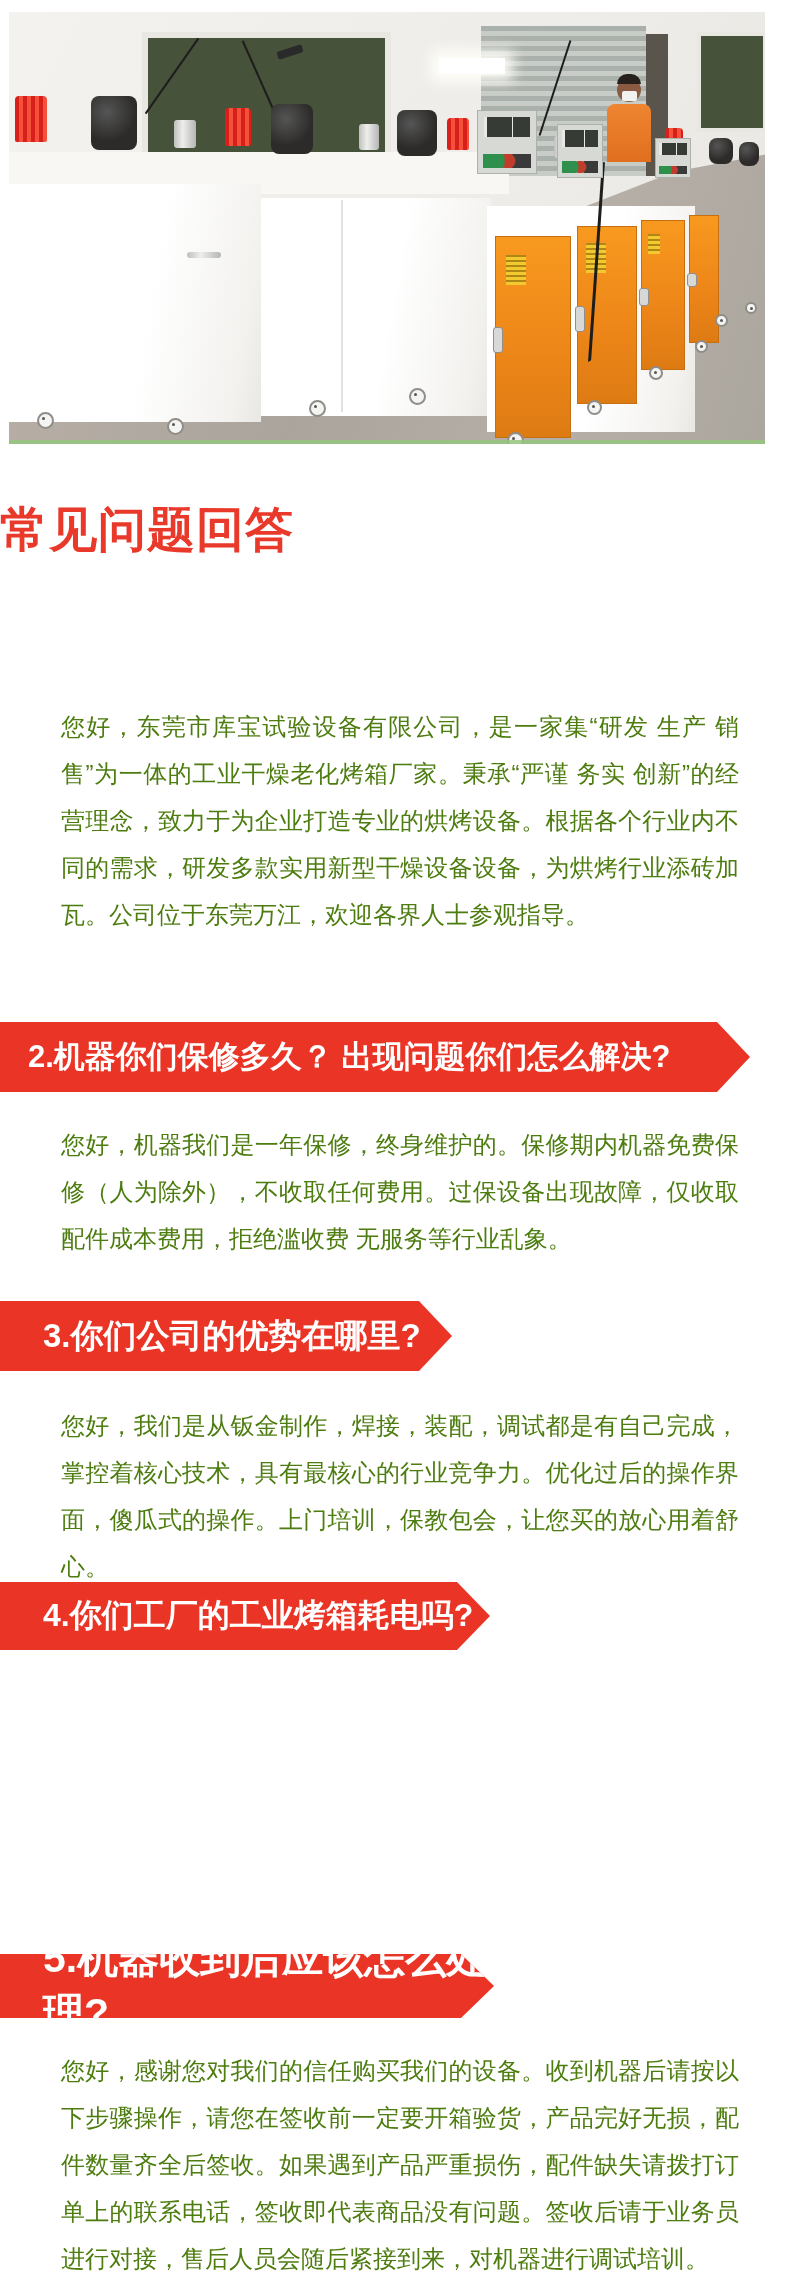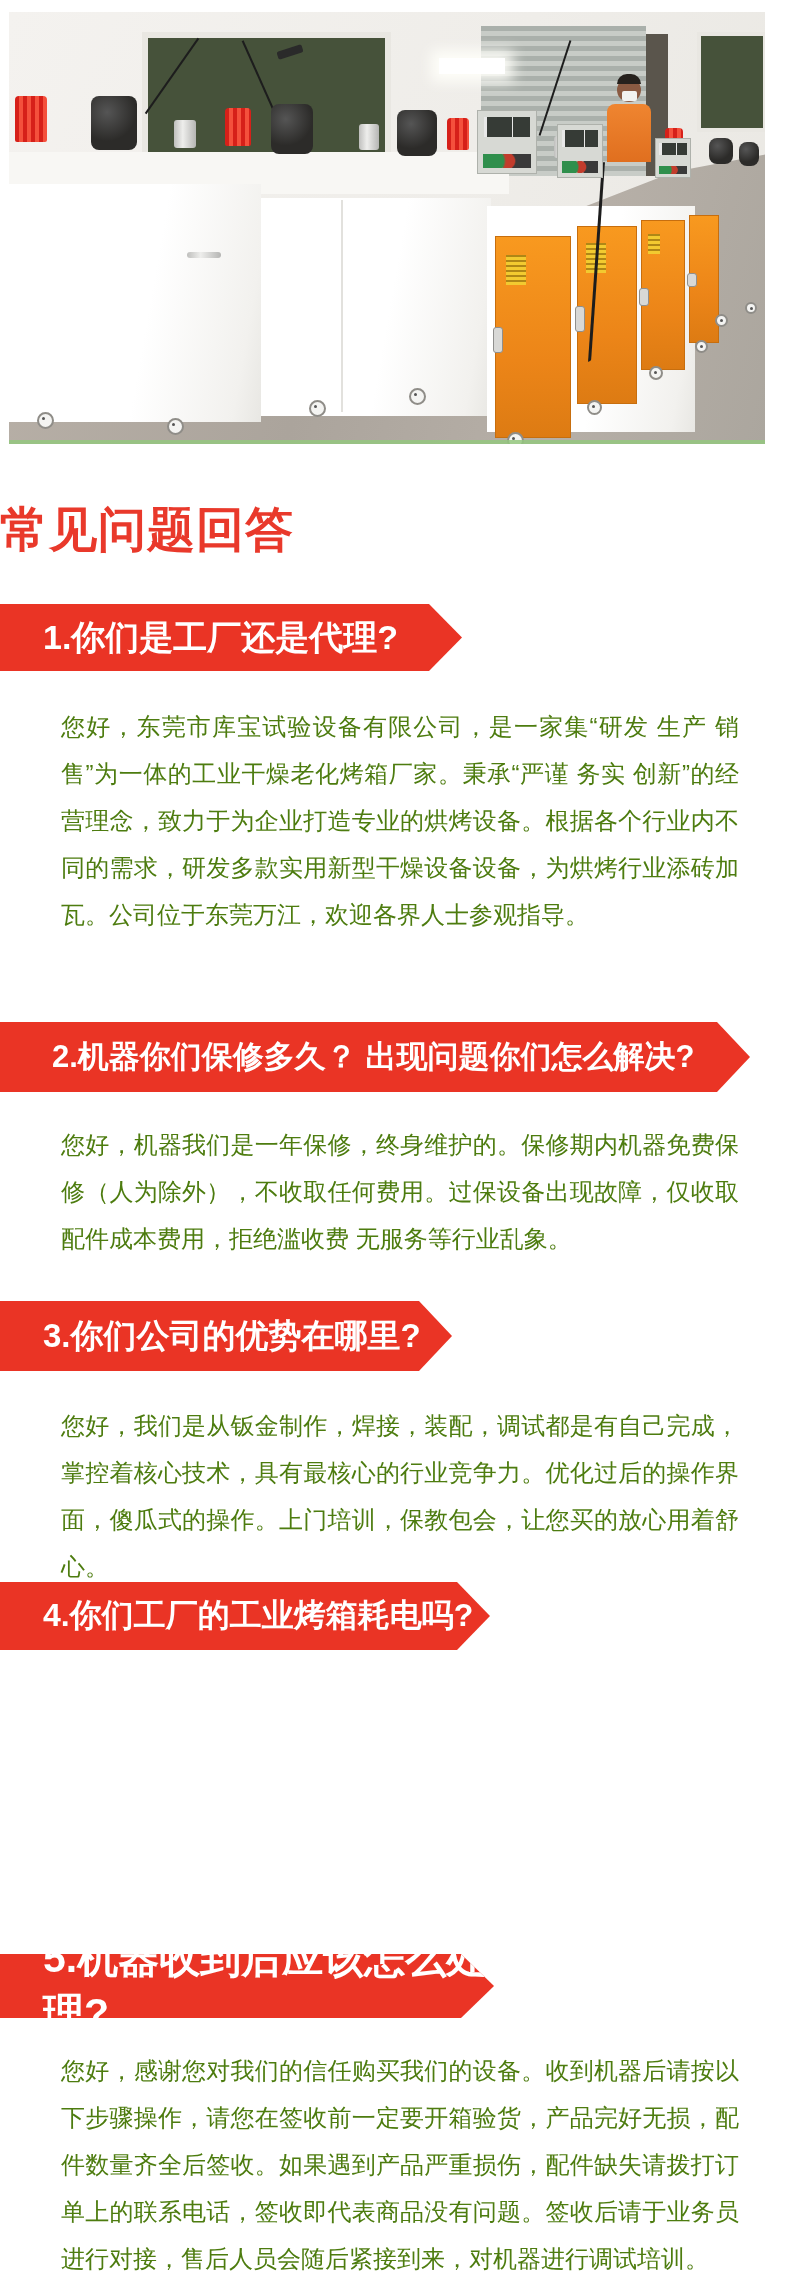--- a/index.html
+++ b/index.html
@@ -144,26 +144,23 @@
     <div class="caster" style="left:578px;top:388px;width:11px;height:11px;"></div>
     <div class="caster" style="left:640px;top:354px;width:10px;height:10px;"></div>
     <div class="caster" style="left:686px;top:328px;width:9px;height:9px;"></div>
     <div class="caster" style="left:706px;top:302px;width:9px;height:9px;"></div>
     <div class="caster" style="left:736px;top:290px;width:8px;height:8px;"></div>
     <div class="green-edge"></div>
   </div>
 
   <div class="main-title">常见问题回答</div>
 
-  <div class="banner" style="top:604px;width:462px;height:67px;font-size:34px;">
-    <span>1.你们是工厂还是代理?</span>
-  </div>
   <p class="answer" style="top:699px;">您好，东莞市库宝试验设备有限公司，是一家集“研发 生产 销售”为一体的工业干燥老化烤箱厂家。秉承“严谨 务实 创新”的经营理念，致力于为企业打造专业的烘烤设备。根据各个行业内不同的需求，研发多款实用新型干燥设备设备，为烘烤行业添砖加瓦。公司位于东莞万江，欢迎各界人士参观指导。</p>
 
-  <div class="banner" style="top:1022px;width:750px;height:70px;font-size:31px;padding-left:52px;">
+  <div class="banner" style="top:1022px;width:750px;height:70px;font-size:31px;padding-left:28px;">
     <span>2.机器你们保修多久？ 出现问题你们怎么解决?</span>
   </div>
   <p class="answer" style="top:1117px;">您好，机器我们是一年保修，终身维护的。保修期内机器免费保修（人为除外），不收取任何费用。过保设备出现故障，仅收取配件成本费用，拒绝滥收费 无服务等行业乱象。</p>
 
   <div class="banner" style="top:1301px;width:452px;height:70px;font-size:33px;">
     <span>3.你们公司的优势在哪里?</span>
   </div>
   <p class="answer" style="top:1398px;">您好，我们是从钣金制作，焊接，装配，调试都是有自己完成，掌控着核心技术，具有最核心的行业竞争力。优化过后的操作界面，傻瓜式的操作。上门培训，保教包会，让您买的放心用着舒心。</p>
 
   <div class="banner" style="top:1582px;width:490px;height:68px;font-size:32px;">

